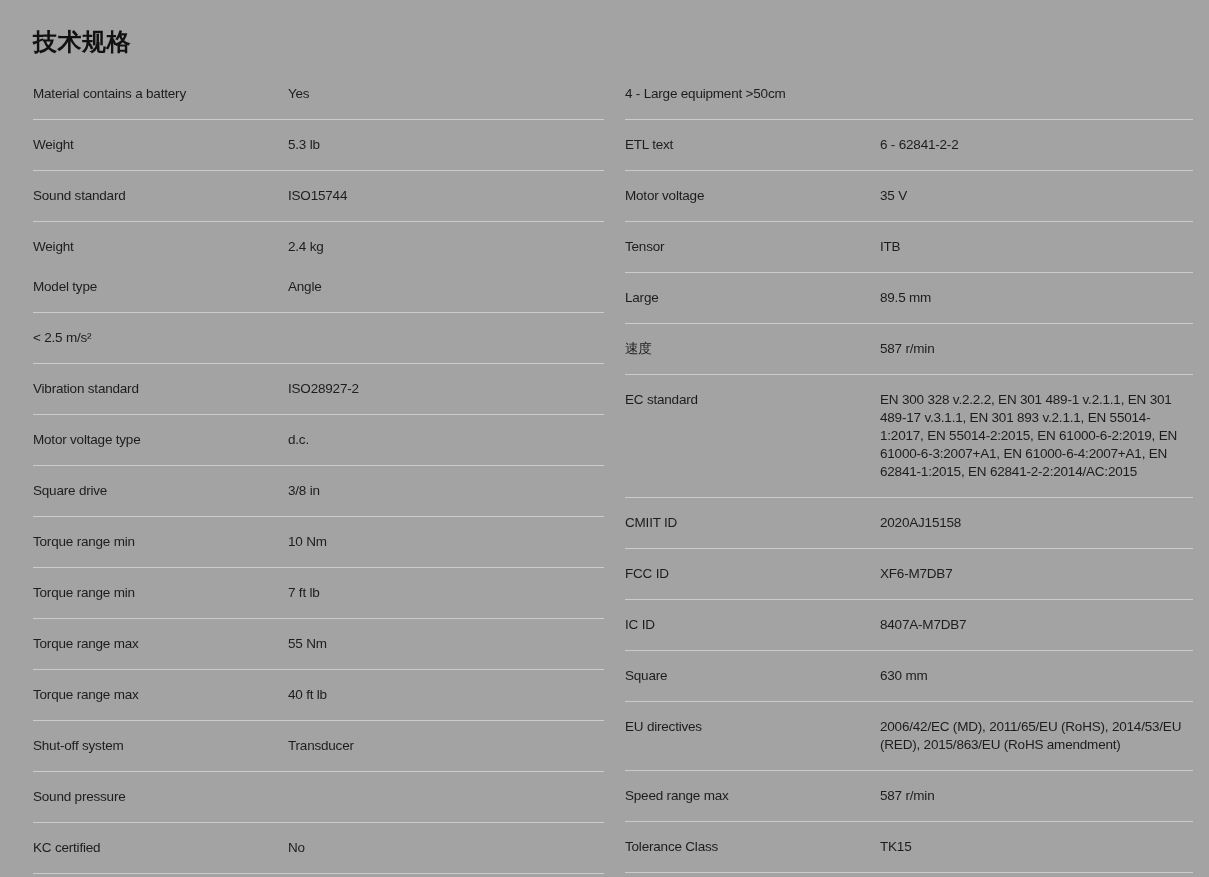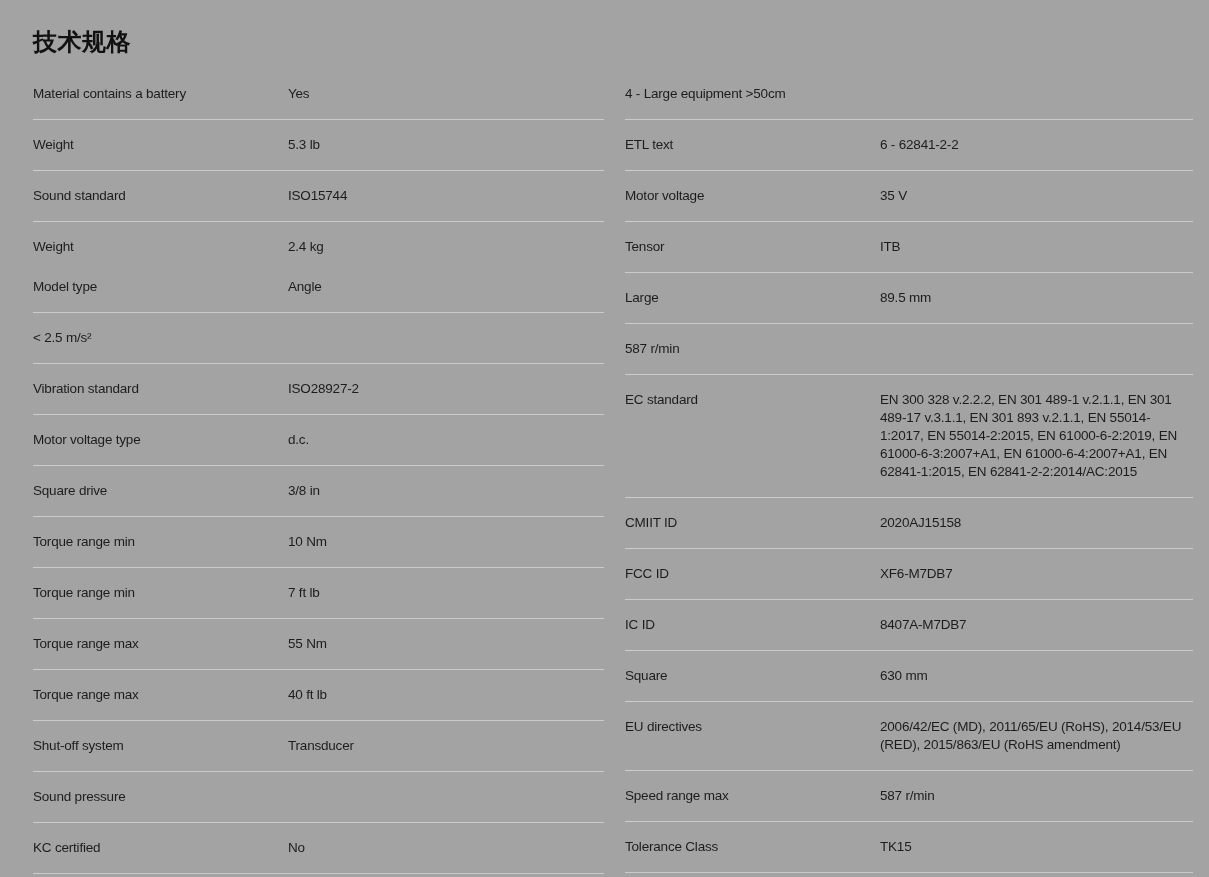--- a/index.html
+++ b/index.html
@@ -190,20 +190,21 @@
           </div>
         </div>
         <div class="spec-row">
           <div class="spec-pair">
             <div class="spec-label">Large</div>
             <div class="spec-value">89.5 mm</div>
           </div>
         </div>
         <div class="spec-row">
           <div class="spec-pair">
+            <div class="spec-label">速度</div>
             <div class="spec-value">587 r/min</div>
           </div>
         </div>
         <div class="spec-row">
           <div class="spec-pair">
             <div class="spec-label">EC standard</div>
             <div class="spec-value">EN 300 328 v.2.2.2, EN 301 489-1 v.2.1.1, EN 301 489-17 v.3.1.1, EN 301 893 v.2.1.1, EN 55014-1:2017, EN 55014-2:2015, EN 61000-6-2:2019, EN 61000-6-3:2007+A1, EN 61000-6-4:2007+A1, EN 62841-1:2015, EN 62841-2-2:2014/AC:2015</div>
           </div>
         </div>
         <div class="spec-row">

